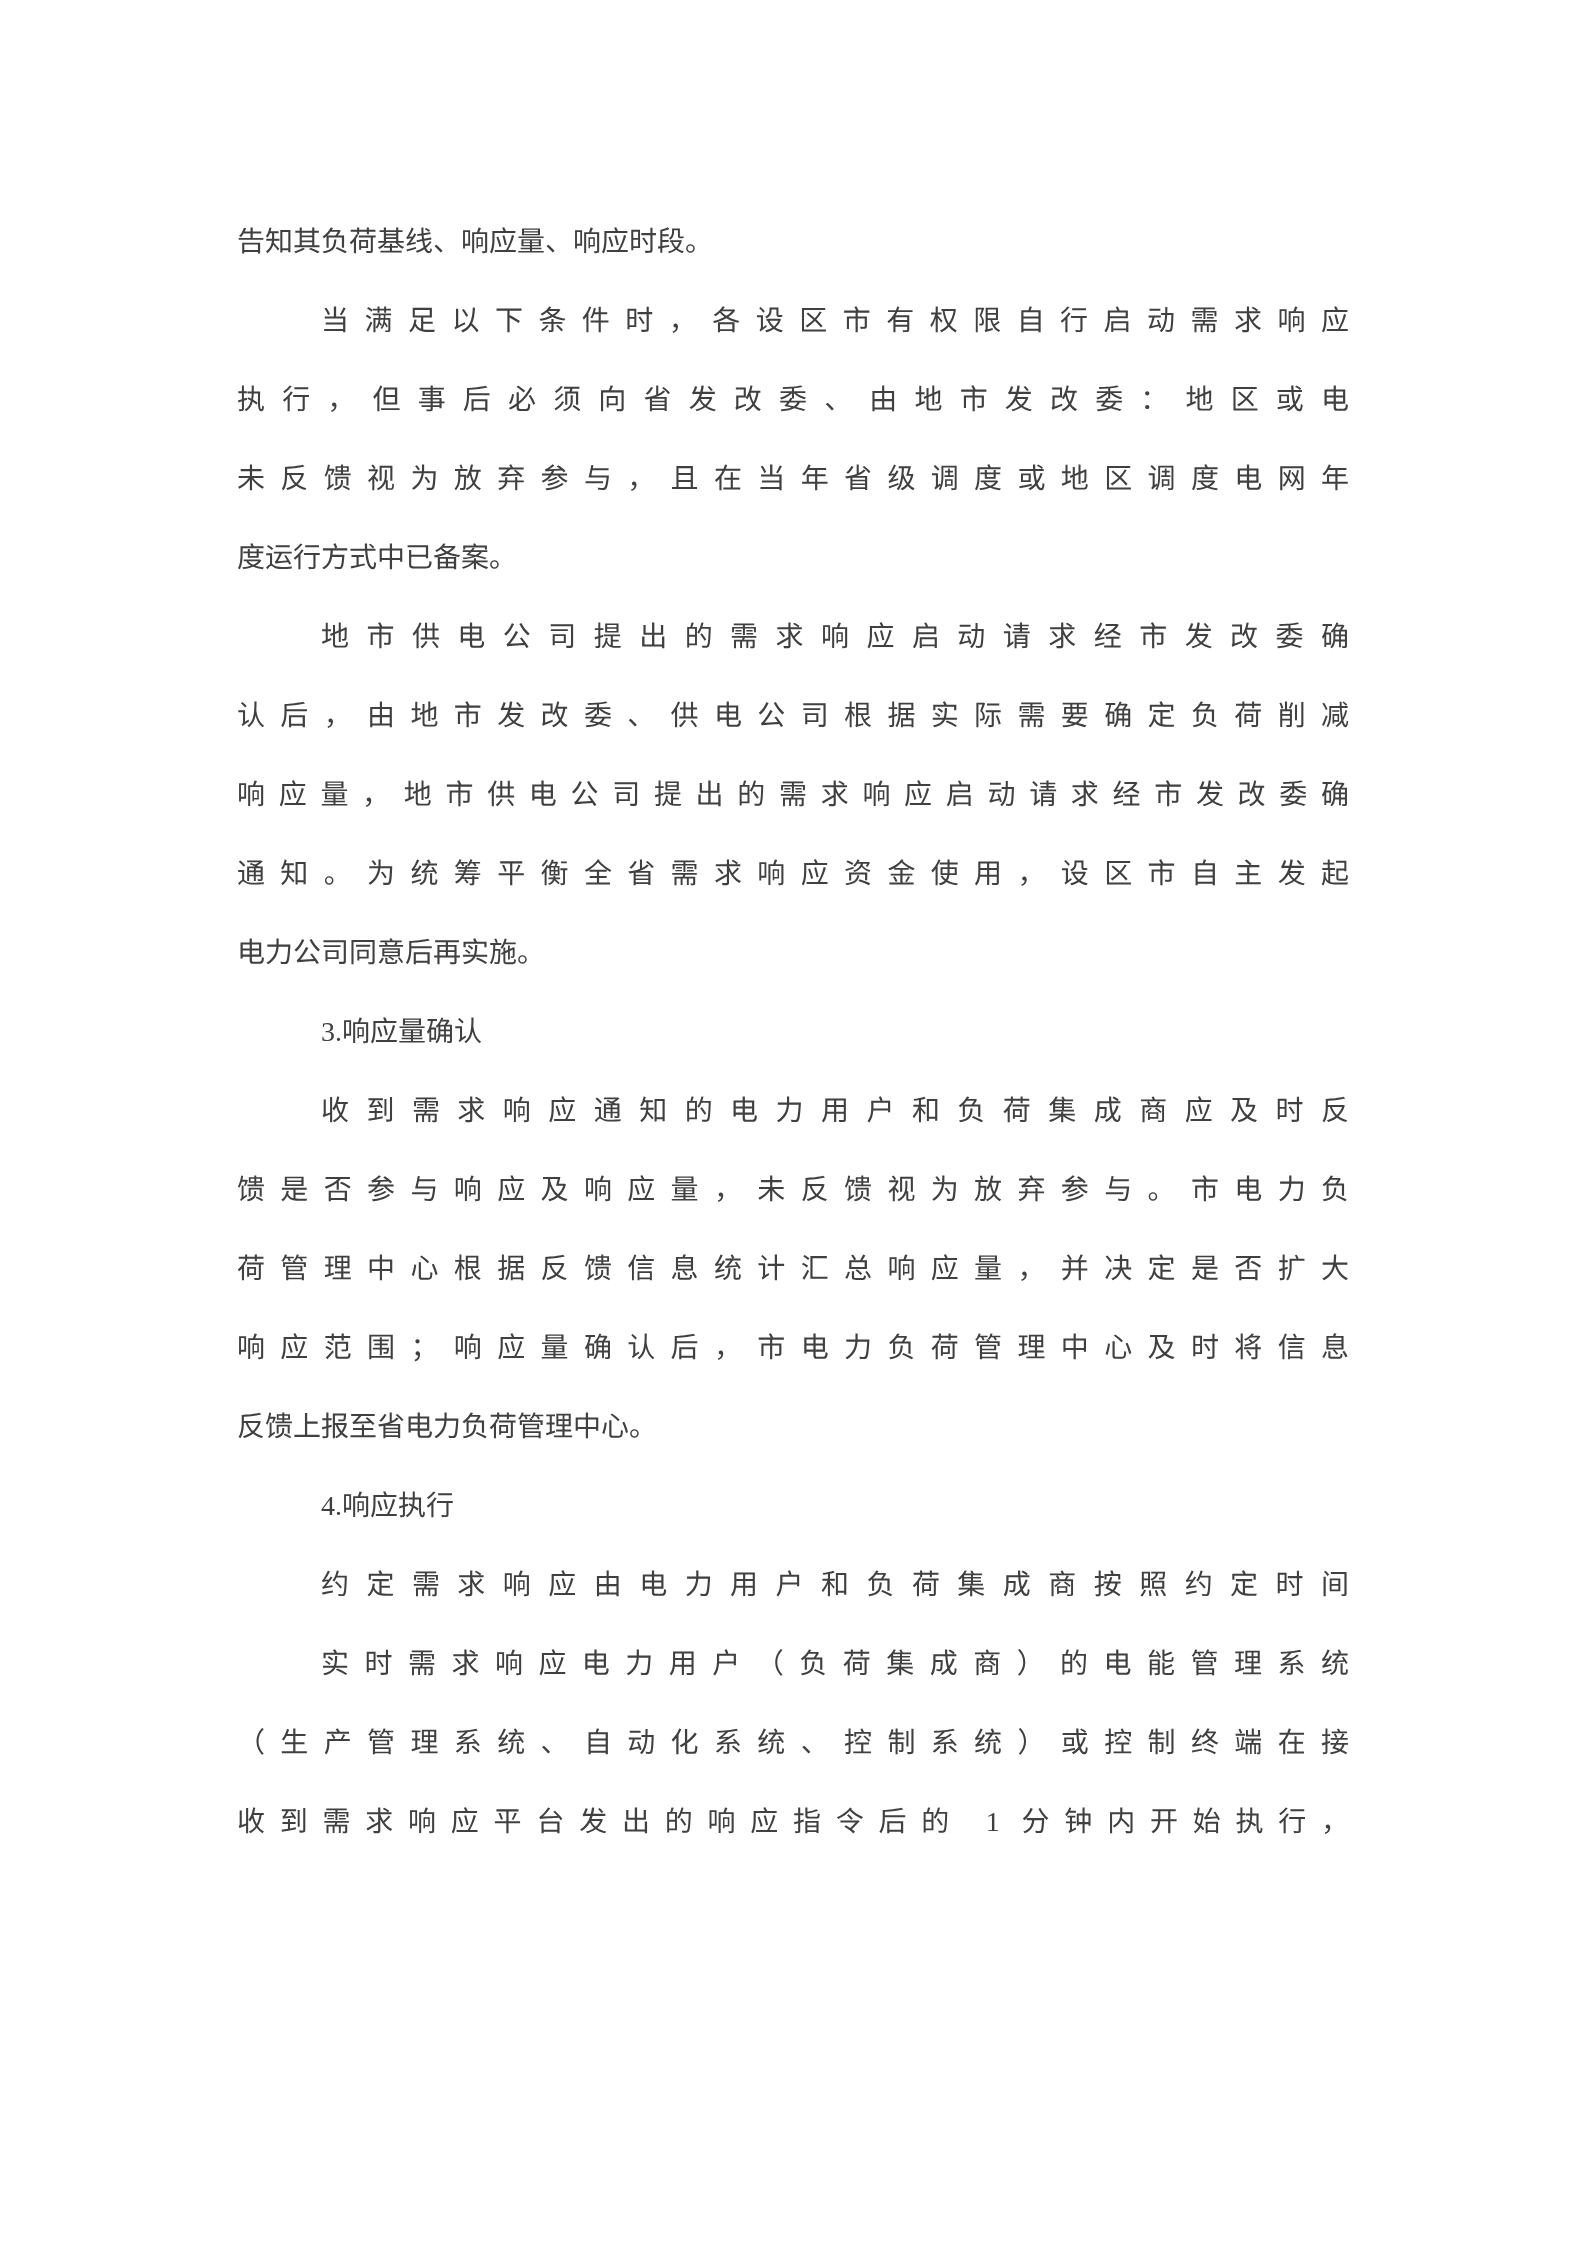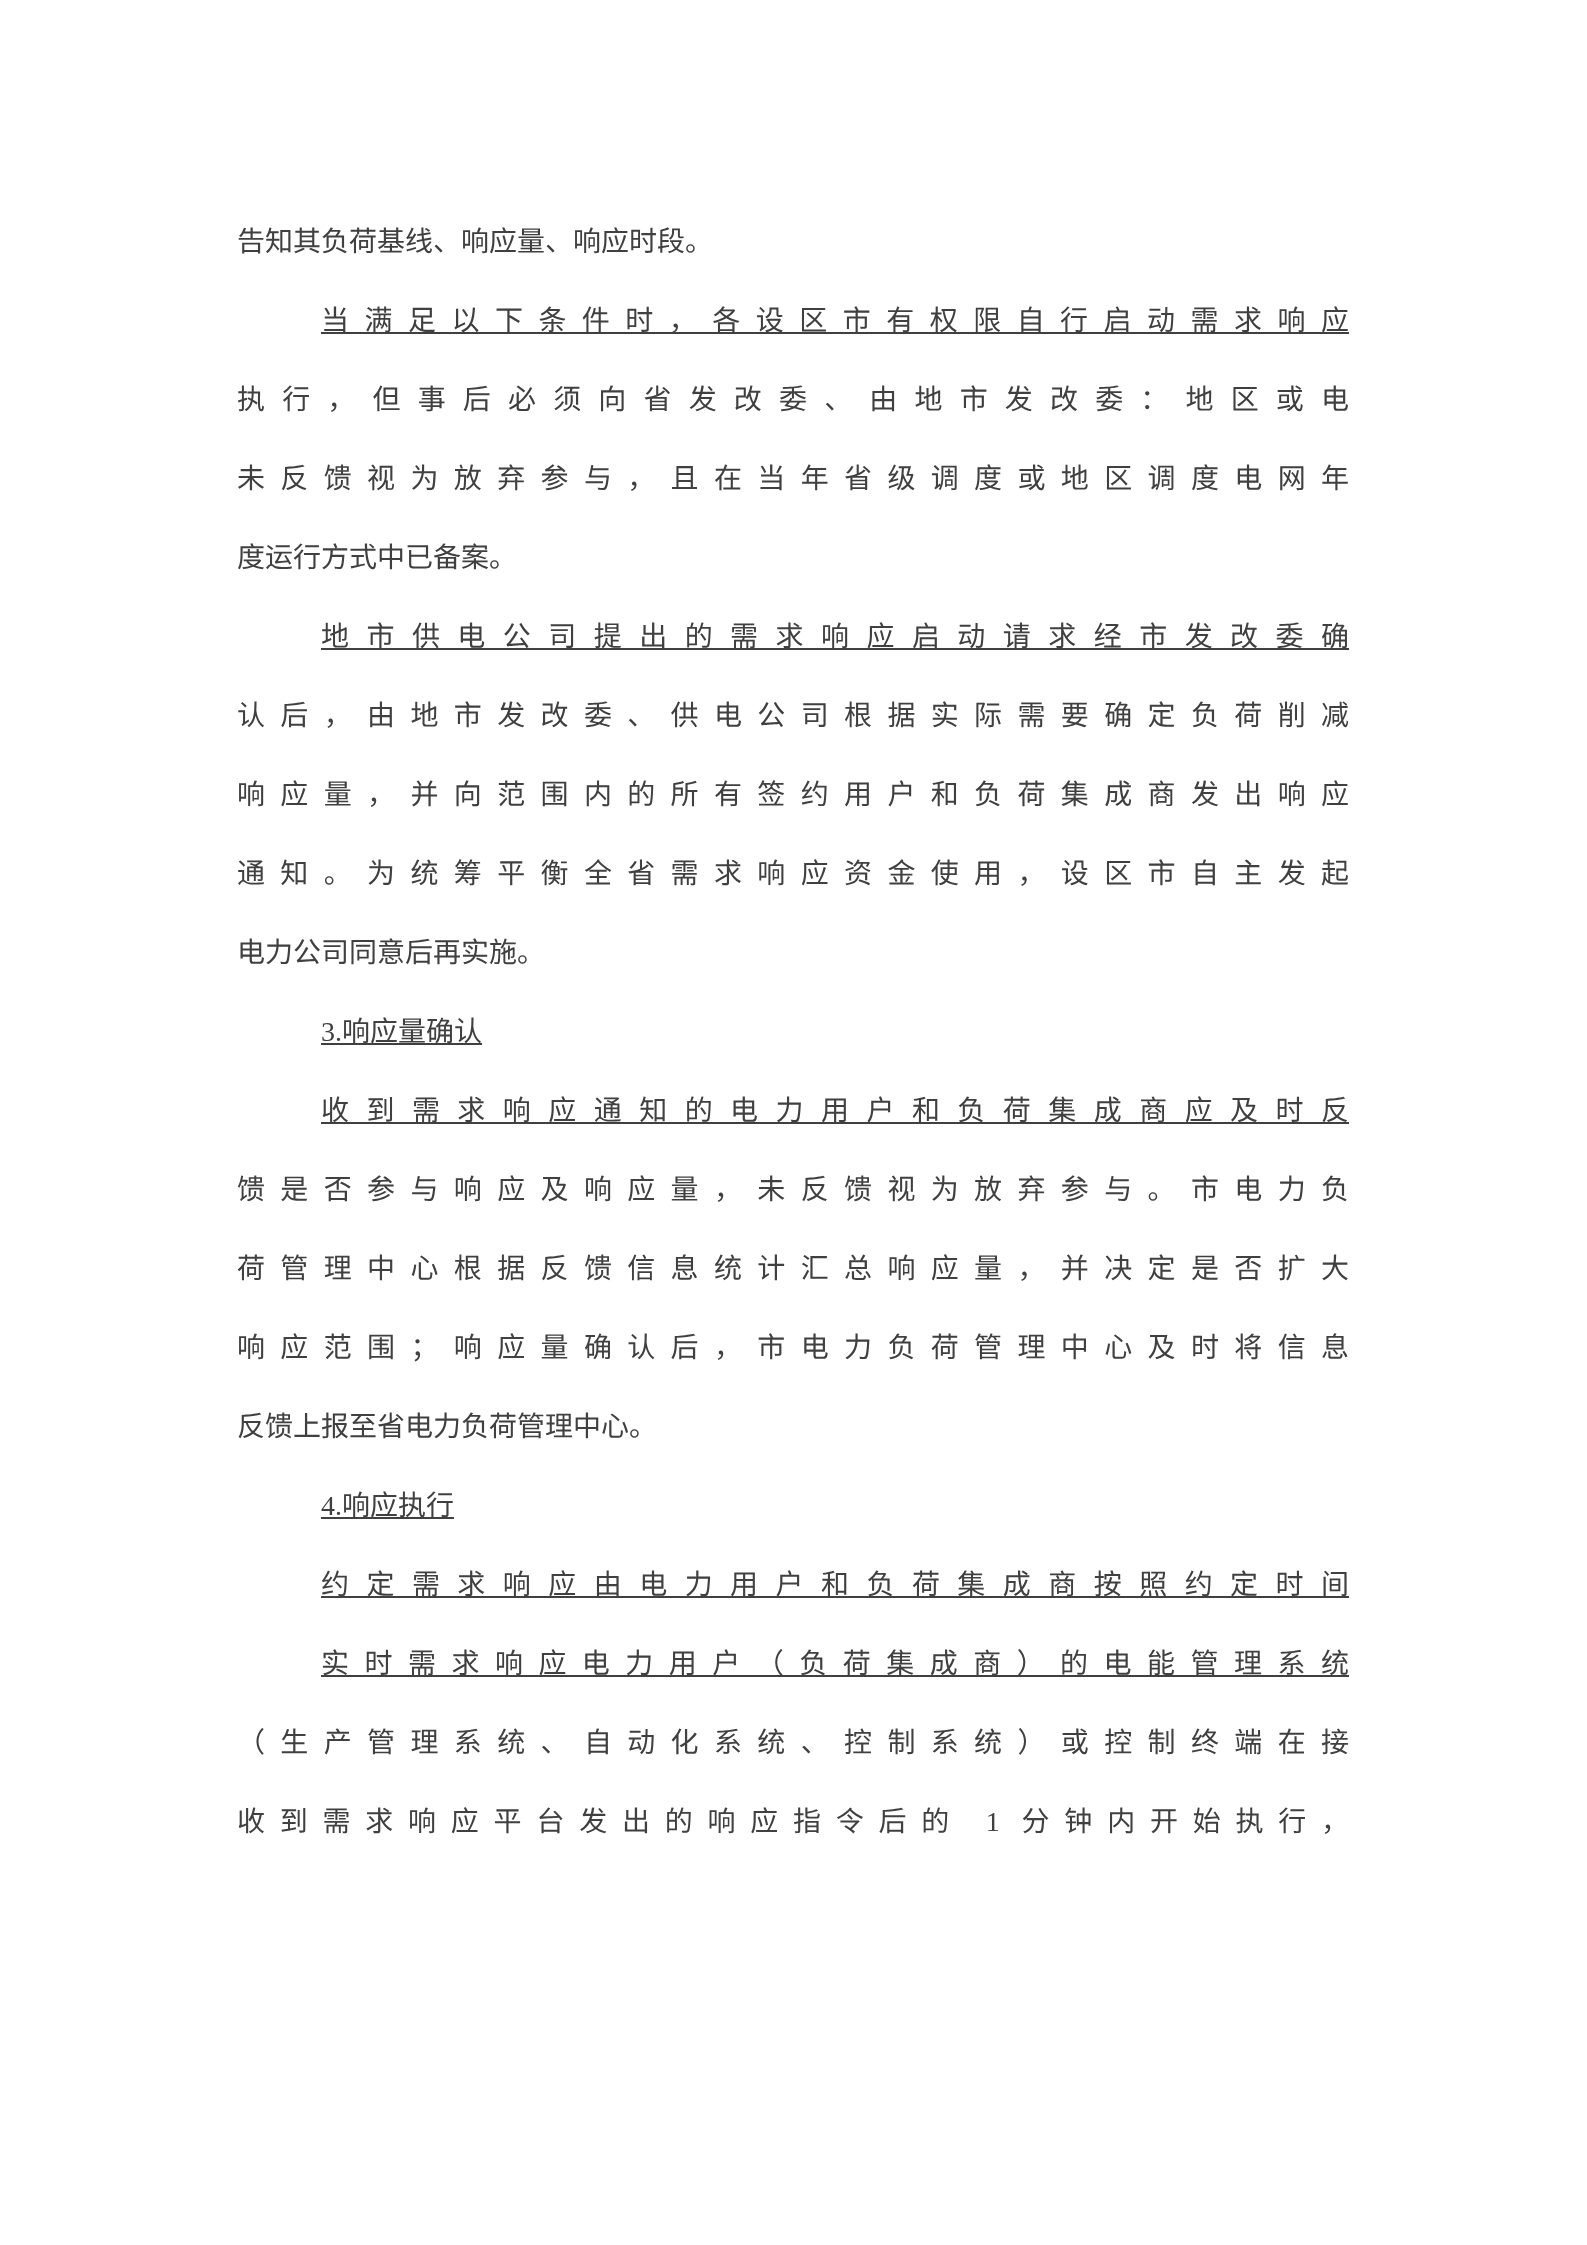--- a/index.html
+++ b/index.html
@@ -29,36 +29,35 @@
     line-height: 79px;
     text-align: left;
     white-space: normal;
   }
   .line.just {
     text-align: justify;
     text-align-last: justify;
   }
   .line.indent {
     text-indent: 84px;
-    text-decoration: underline;
   }
 </style>
 </head>
 <body>
 
 <div class="page">
   <div class="text-block">
       <div class="line">告知其负荷基线、响应量、响应时段。</div>
       <div class="line indent just">当满足以下条件时，各设区市有权限自行启动需求响应</div>
       <div class="line just">执行，但事后必须向省发改委、由地市发改委：地区或电</div>
       <div class="line just">未反馈视为放弃参与，且在当年省级调度或地区调度电网年</div>
       <div class="line">度运行方式中已备案。</div>
       <div class="line indent just">地市供电公司提出的需求响应启动请求经市发改委确</div>
       <div class="line just">认后，由地市发改委、供电公司根据实际需要确定负荷削减</div>
-      <div class="line just">响应量，并向范围内的所有签约用户和负荷集成商发出响应</div>
+      <div class="line just">响应量，地市供电公司提出的需求响应启动请求经市发改委确</div>
       <div class="line just">通知。为统筹平衡全省需求响应资金使用，设区市自主发起</div>
       <div class="line">电力公司同意后再实施。</div>
       <div class="line indent">3.响应量确认</div>
       <div class="line indent just">收到需求响应通知的电力用户和负荷集成商应及时反</div>
       <div class="line just">馈是否参与响应及响应量，未反馈视为放弃参与。市电力负</div>
       <div class="line just">荷管理中心根据反馈信息统计汇总响应量，并决定是否扩大</div>
       <div class="line just">响应范围；响应量确认后，市电力负荷管理中心及时将信息</div>
       <div class="line">反馈上报至省电力负荷管理中心。</div>
       <div class="line indent">4.响应执行</div>
       <div class="line indent just">约定需求响应由电力用户和负荷集成商按照约定时间</div>

